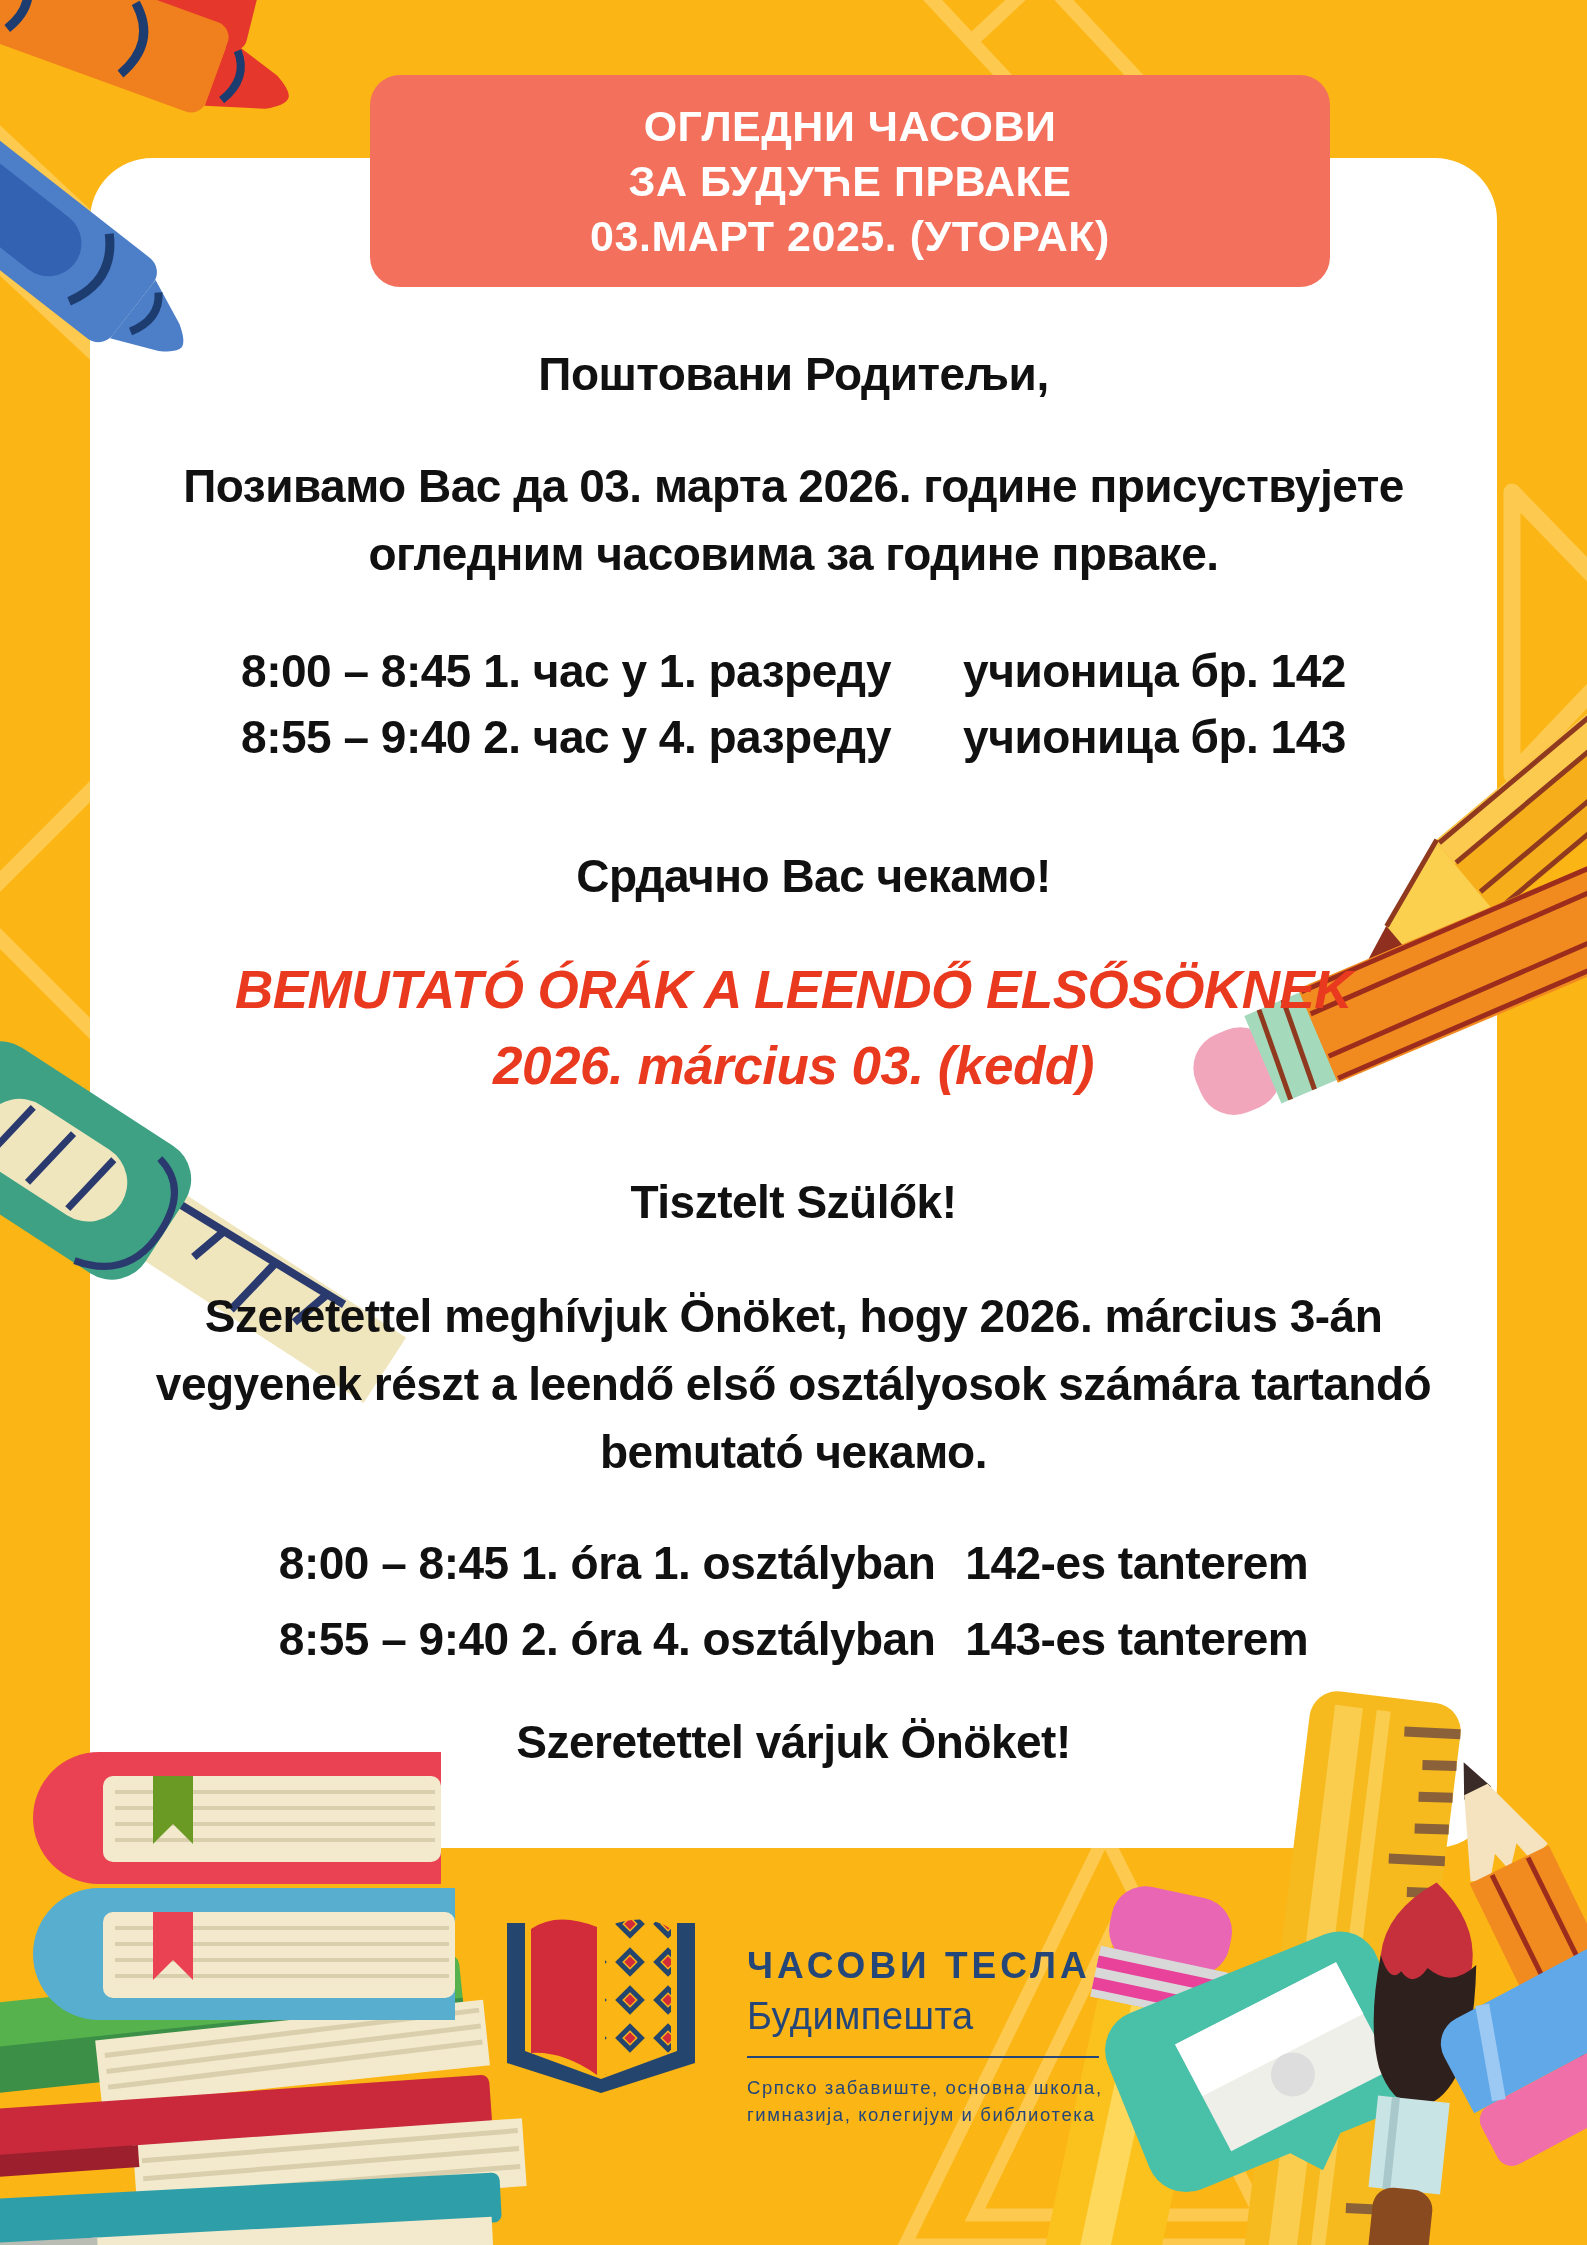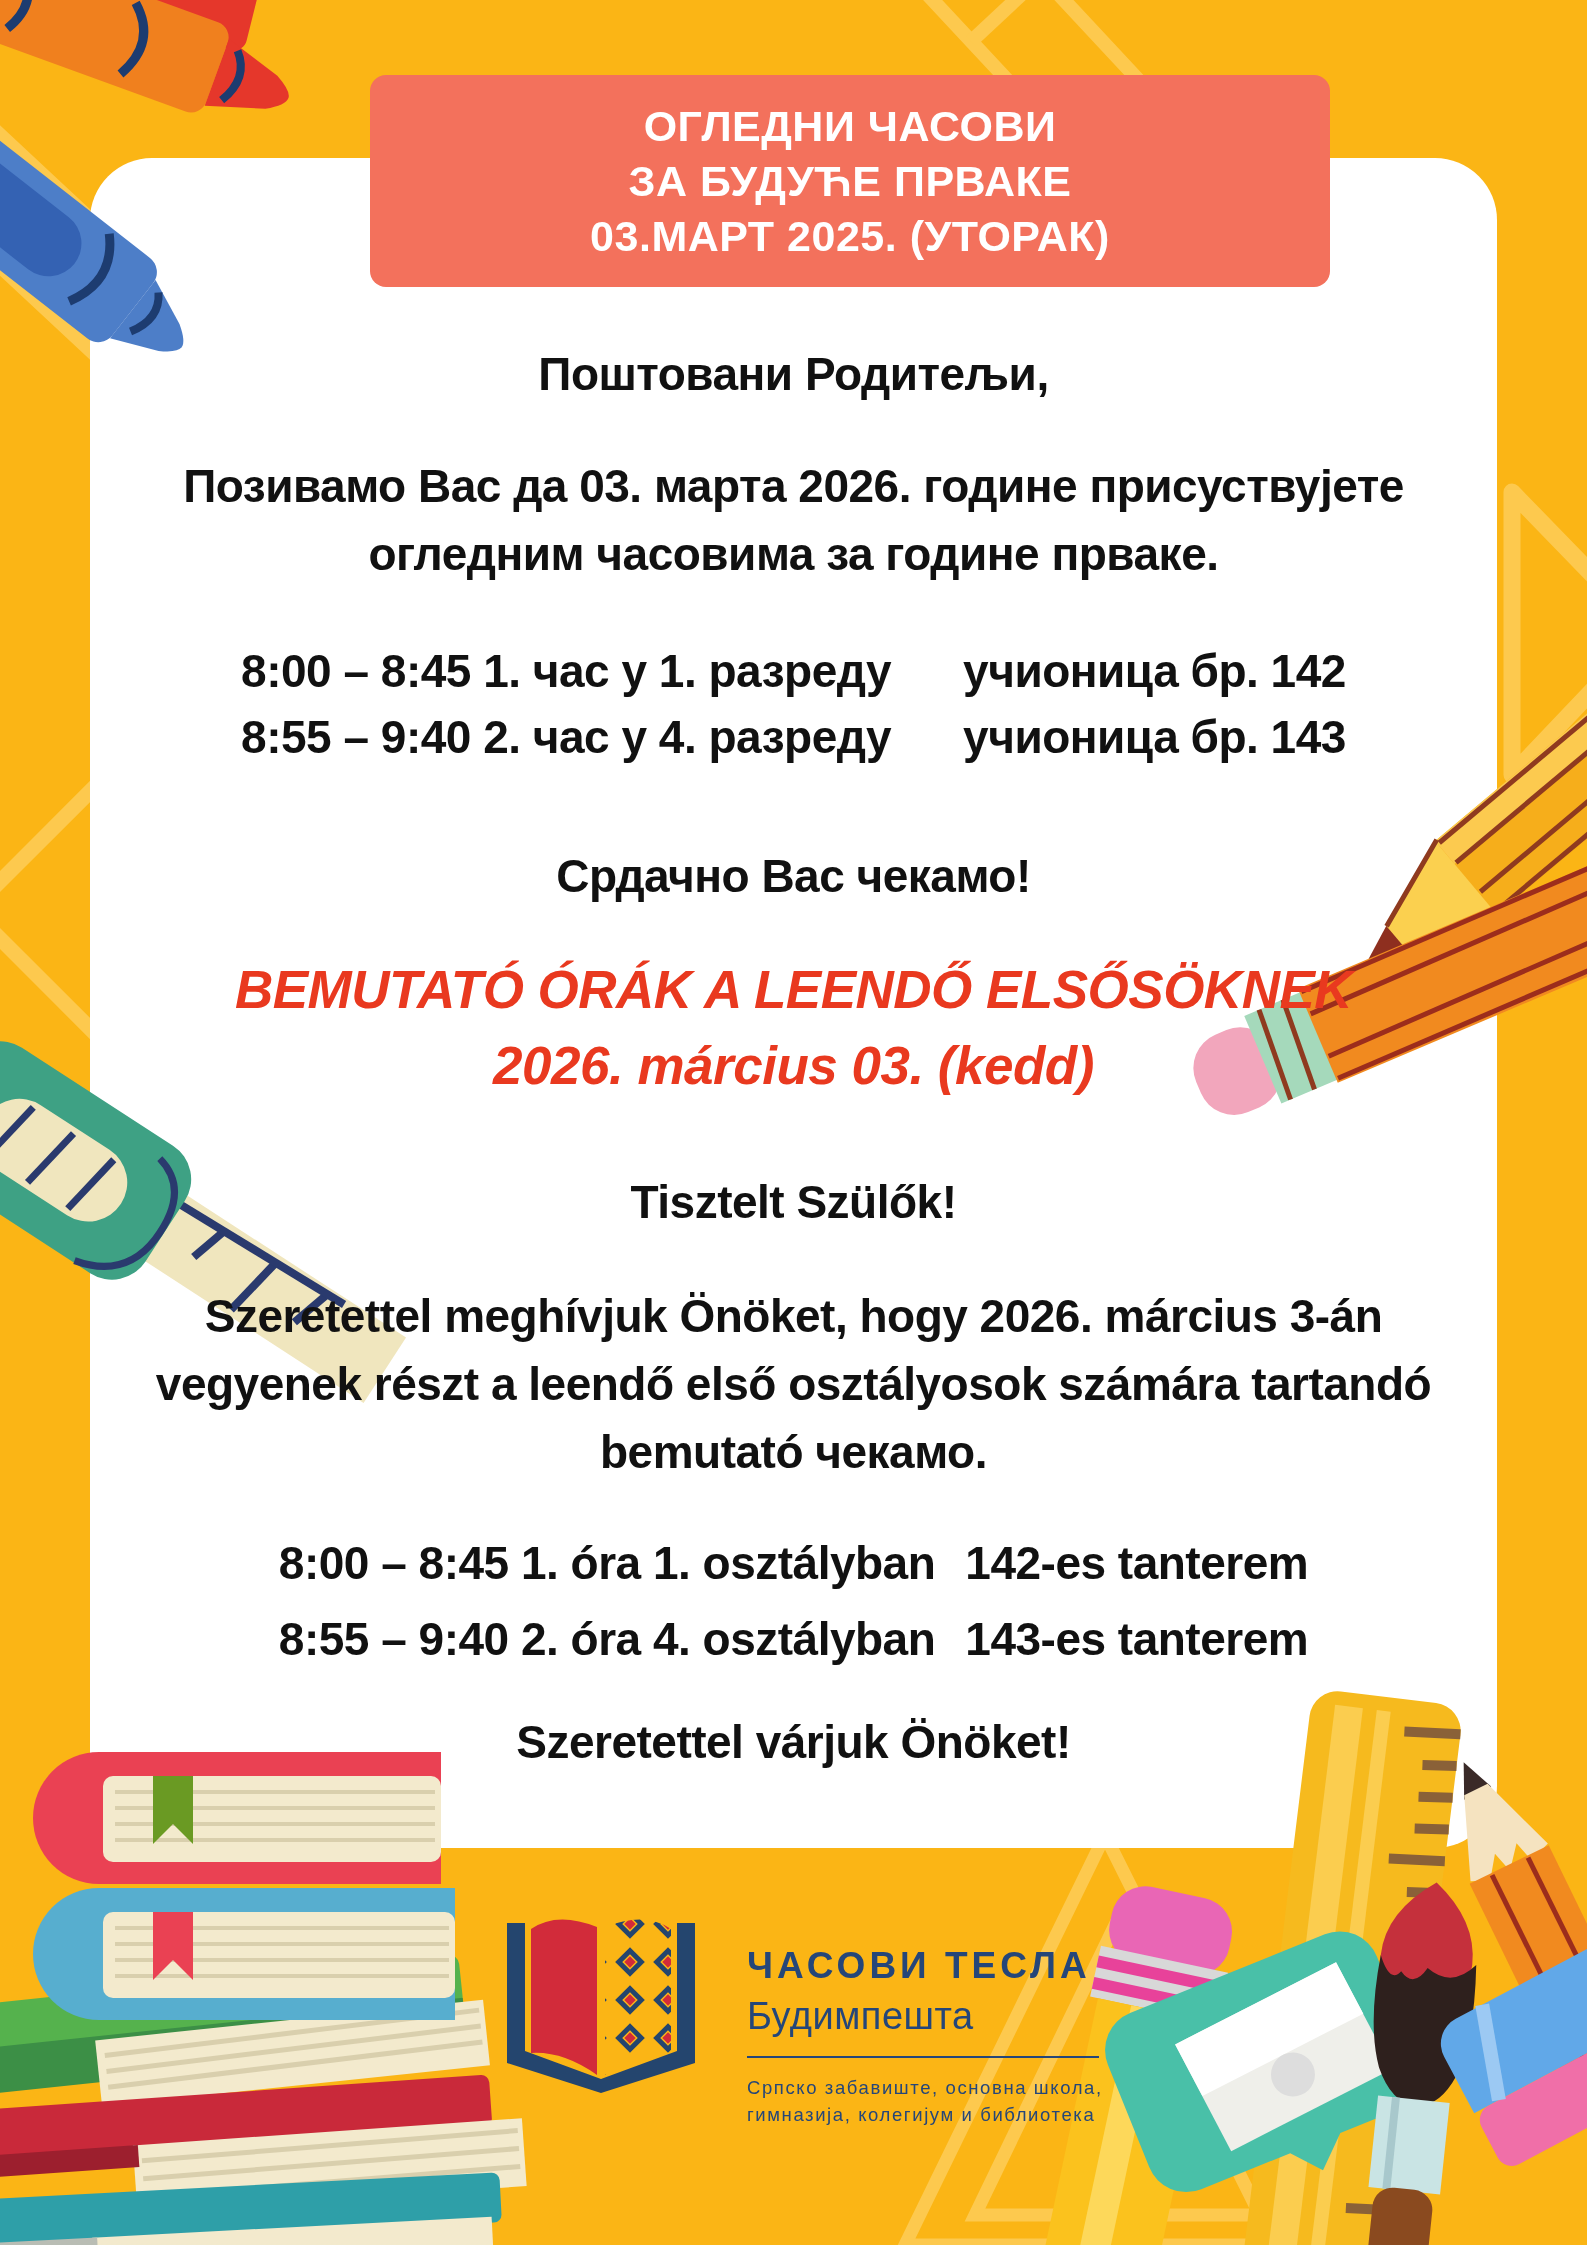--- a/index.html
+++ b/index.html
@@ -14,21 +14,21 @@
 
   
   .bg-decor{position:absolute;left:0;top:0;z-index:1;}
   .content-card{
     position:absolute;left:90px;top:158px;width:1407px;height:1690px;
     background:#FFFFFF;border-radius:62px;z-index:2;
   }
   .illus{position:absolute;z-index:4;}
   .header-box{
     position:absolute;left:370px;top:75px;width:960px;height:212px;
-    background:#F3715C;border-radius:16px;z-index:5;
+    background:#F3715C;border-radius:30px;z-index:5;
     display:flex;flex-direction:column;align-items:center;justify-content:center;
     color:#FFFFFF;font-weight:700;font-size:43px;line-height:55px;
     letter-spacing:0.5px;text-align:center;
   }
   .textlayer{position:absolute;left:90px;top:0;width:1407px;height:2245px;z-index:6;pointer-events:none;}
   .tblock{position:absolute;left:0;width:100%;text-align:center;color:#111111;font-weight:700;}
   .fs46{font-size:46px;letter-spacing:-0.5px;line-height:68px;}
   .red-title{color:#E9391F;font-size:53px;line-height:76px;letter-spacing:-0.5px;}
   .sched{display:inline-grid;grid-template-columns:auto auto;column-gap:72px;row-gap:20px;text-align:left;font-size:46px;letter-spacing:-0.5px;line-height:46px;}
 
@@ -303,21 +303,21 @@
         </div>
         <div>учионица бр. 142</div>
         <div>
           <span>8:55 – 9:40</span>
           <span>2. час у 4. разреду</span>
         </div>
         <div>учионица бр. 143</div>
       </div>
     </div>
 
-    <div class="tblock fs46" style="top:842px;">Срдачно Вас чекамо!</div>
+    <div class="tblock fs46" style="top:842px;padding-left:20px;">Срдачно Вас чекамо!</div>
 
     <div class="tblock red-title" style="top:952px;font-style:italic;">
       <div>BEMUTATÓ ÓRÁK A LEENDŐ ELSŐSÖKNEK</div>
       <div>2026. március 03. (kedd)</div>
     </div>
 
     <div class="tblock fs46" style="top:1168px;">Tisztelt Szülők!</div>
 
     <div class="tblock fs46" style="top:1282px;">
       <div>Szeretettel meghívjuk Önöket, hogy 2026. március 3-án</div>

